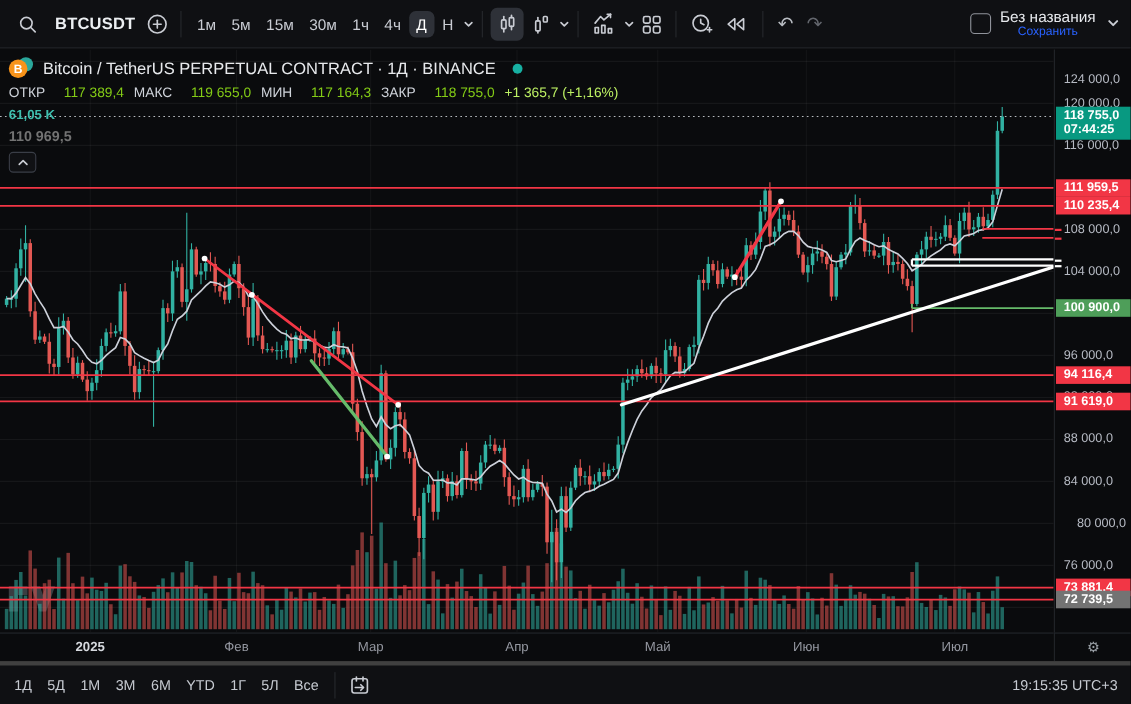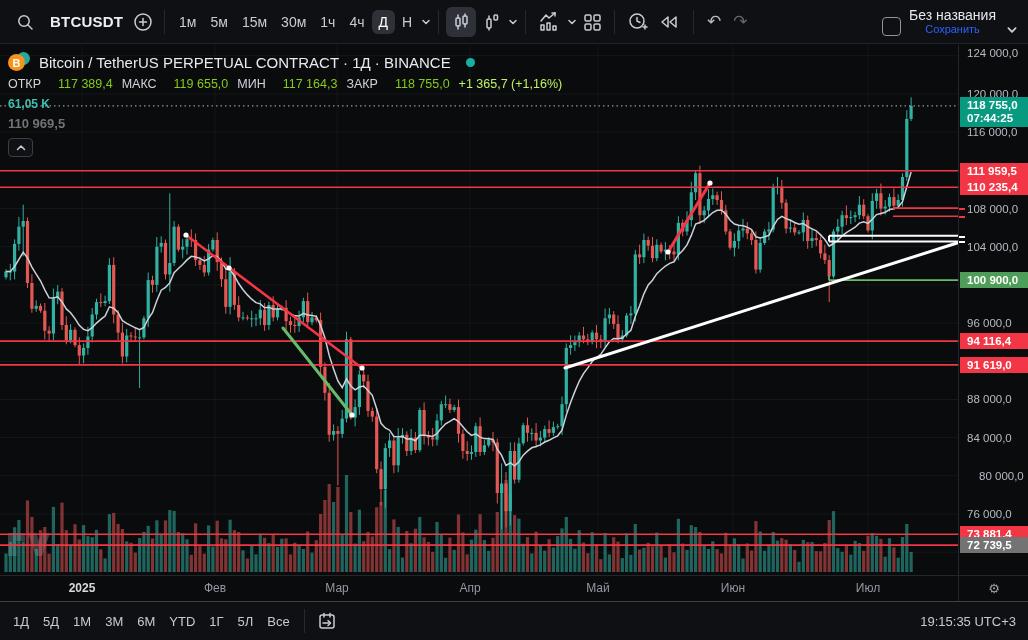--- a/index.html
+++ b/index.html
@@ -11,21 +11,21 @@
           border-bottom:1px solid #222428;display:flex;align-items:center;padding:0 10px;box-sizing:border-box;}
   .tb-btn{display:flex;align-items:center;gap:16px;padding:4px 6px;border-radius:6px;cursor:pointer;}
   .sep{width:1px;height:24px;background:#26282d;margin:0 7px;flex:none;}
   .sym{font-size:15px;font-weight:bold;color:#eceff2;letter-spacing:.2px;}
   .tf{font-size:14px;color:#c9ccd3;padding:4px 7px;border-radius:6px;cursor:pointer;flex:none;}
   .tf.sel{background:#2e3138;color:#fff;}
   .icon{stroke:#c9ccd3;fill:none;stroke-width:1.5;stroke-linecap:round;stroke-linejoin:round;}
   .icon-btn{padding:4px;border-radius:6px;cursor:pointer;display:flex;align-items:center;justify-content:center;}
   .icon-btn.sel{background:#2e3138;}
   .chev{margin-left:2px;}
-  #tb-right{margin-left:auto;display:flex;align-items:flex-end;gap:8px;}
+  #tb-right{margin-left:auto;display:flex;align-items:center;gap:8px;}
   #save-box{width:17px;height:17px;border:1.5px solid #90939b;border-radius:4px;cursor:pointer;}
   #layout-col{display:flex;flex-direction:column;align-items:center;line-height:1.15;cursor:pointer;}
   #layout-title{font-size:14px;color:#e6e8ec;}
   #save-label{font-size:11px;color:#2962ff;}
   .undo{font-size:17px;color:#b8bcc2;cursor:pointer;padding:2px 6px;}
   .redo{font-size:17px;color:#63666d;cursor:pointer;padding:2px 6px;}
   
   #chart{position:absolute;left:0;top:45px;width:958px;height:530px;}
   #pane{position:absolute;left:0;top:0;}
   
@@ -56,21 +56,21 @@
   .mini{position:absolute;left:0;width:6px;height:2px;}
   
   #taxis{position:absolute;left:0;top:575px;width:958px;height:25px;border-top:1px solid #23262b;background:#0a0b0d;}
   .tlabel{position:absolute;top:5px;transform:translateX(-50%);font-size:12px;color:#9598a1;}
   .tlabel.year{color:#d6d9de;font-weight:bold;}
   #corner{position:absolute;left:958px;top:575px;width:70px;height:25px;border-left:1px solid #23262b;
           border-top:1px solid #23262b;background:#0a0b0d;display:flex;align-items:center;justify-content:center;
           color:#9aa0a6;font-size:13px;cursor:pointer;}
   
   #botbar{position:absolute;left:0;top:601px;width:1028px;height:39px;background:#0f1013;
-          border-top:1px solid #404040;display:flex;align-items:center;padding:0 6px;box-sizing:border-box;}
+          border-top:4px solid #404040;display:flex;align-items:center;padding:0 6px;box-sizing:border-box;}
   .rng{font-size:13px;color:#c6cad1;padding:4px 7px;border-radius:5px;cursor:pointer;flex:none;}
   #clock{margin-left:auto;font-size:13px;color:#c6cad1;padding-right:6px;}
 </style>
 </head>
 <body>
 
 <div id="app">
 
   <div id="topbar">
     <div class="tb-btn">
@@ -883,21 +883,21 @@
       <div id="ma-row">110 969,5</div>
       <div id="collapse-btn">
         <svg class="icon" width="10" height="8" viewBox="0 0 10 8">
           <polyline points="1.5,5.5 5,2 8.5,5.5"></polyline>
           </svg>
       </div>
     </div>
   </div>
 
   <div id="paxis">
-      <div class="tick" style="top: 2px;">124 000,0</div>
+      <div class="tick" style="top: 21px;">124 000,0</div>
       <div class="tick" style="top: 43px;">120 000,0</div>
       <div class="tick" style="top: 81px;">116 000,0</div>
       <div class="tick" style="top: 158px;">108 000,0</div>
       <div class="tick" style="top: 196px;">104 000,0</div>
       <div class="tick" style="top: 272px;">96 000,0</div>
       <div class="tick" style="top: 310px;">92 000,0</div>
       <div class="tick" style="top: 348px;">88 000,0</div>
       <div class="tick" style="top: 387px;">84 000,0</div>
       <div class="tick" style="top: 425px; padding-left: 12px;">80 000,0</div>
       <div class="tick" style="top: 463px;">76 000,0</div>

